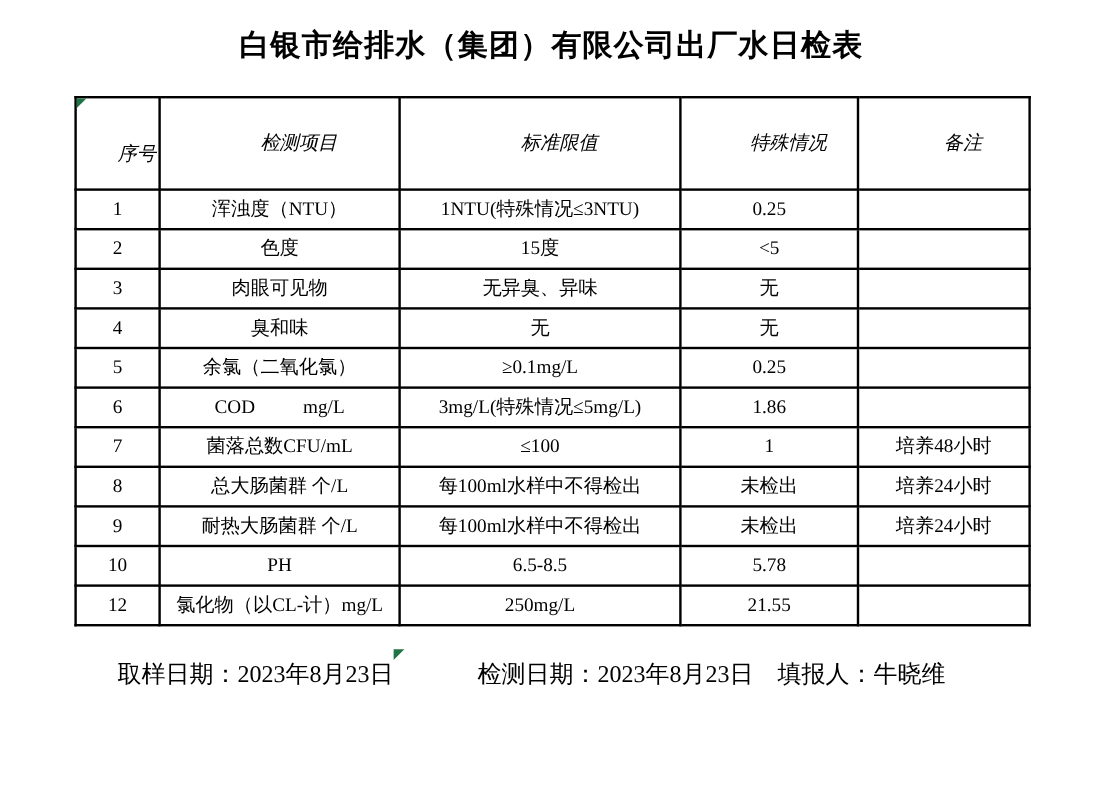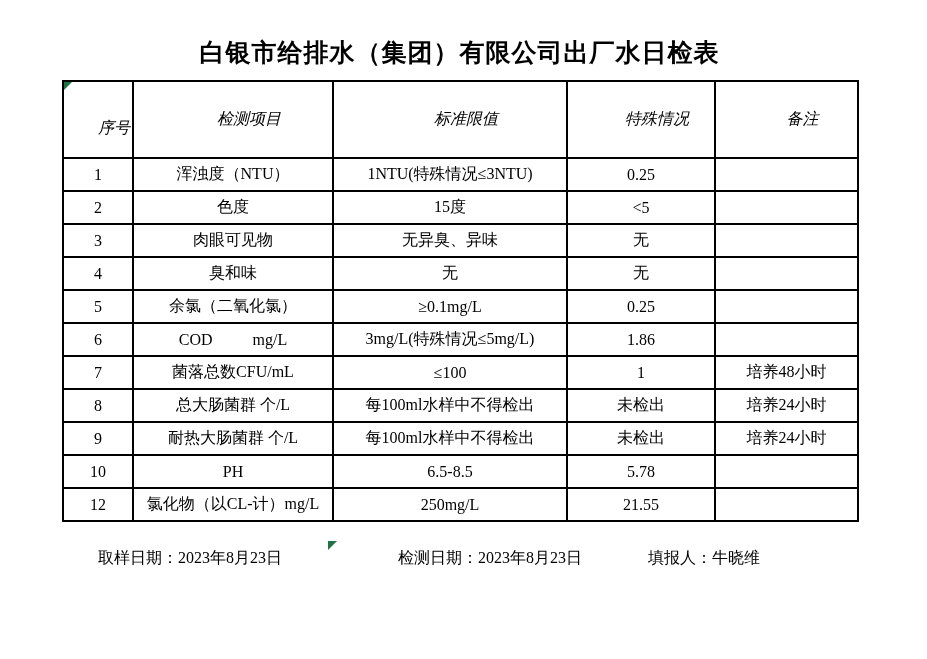--- a/index.html
+++ b/index.html
@@ -9,21 +9,21 @@
     height: 659px;
     background: #ffffff;
     color: #000000;
     font-family: "Liberation Serif", "DejaVu Serif", serif;
     position: relative;
     overflow: hidden;
   }
   .page-title {
     position: absolute;
     left: 62px;
-    top: 36px;
+    top: 21px;
     width: 795px;
     margin: 0;
     text-align: center;
     font-size: 25px;
     font-weight: bold;
     letter-spacing: 1px;
     color: #000000;
   }
   table.report {
     position: absolute;
@@ -62,21 +62,21 @@
   .bottom-tri {
     position: absolute;
     left: 328px;
     top: 541px;
     width: 0;
     height: 0;
     border-top: 9px solid #217346;
     border-right: 9px solid transparent;
   }
   .footer-line { position: absolute; top: 548px; left: 0; width: 927px; height: 24px; }
-  .footer-item { position: absolute; font-size: 16px; white-space: pre; }
+  .footer-item { position: absolute; font-size: 20px; white-space: pre; }
   .footer-sample   { left: 98px; }
   .footer-test     { left: 398px; }
   .footer-reporter { left: 648px; }
 </style>
 </head>
 <body>
 
 <h1 class="page-title">白银市给排水（集团）有限公司出厂水日检表</h1>
 
 <table class="report">

